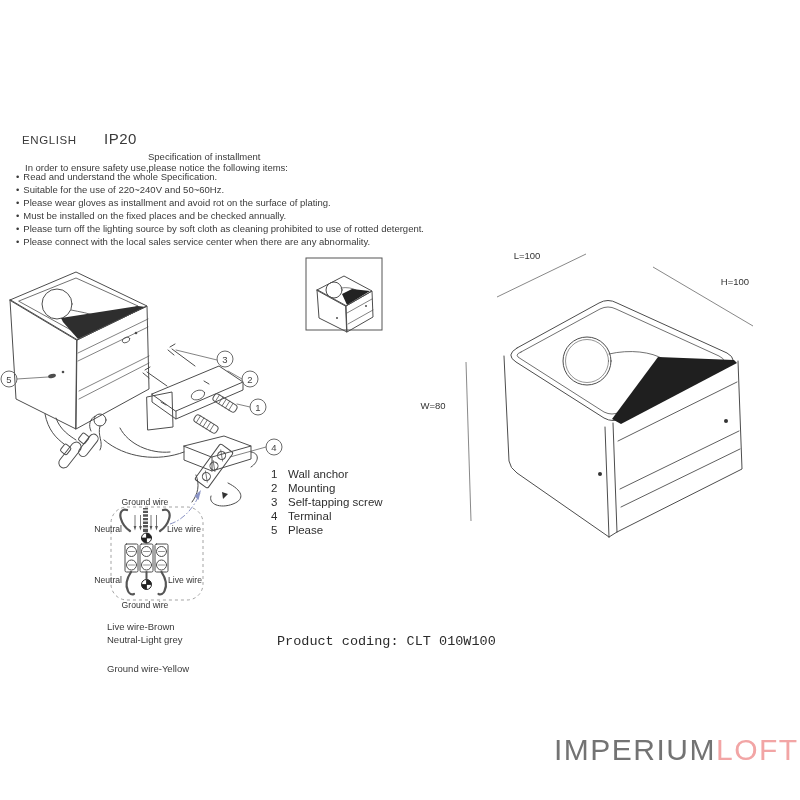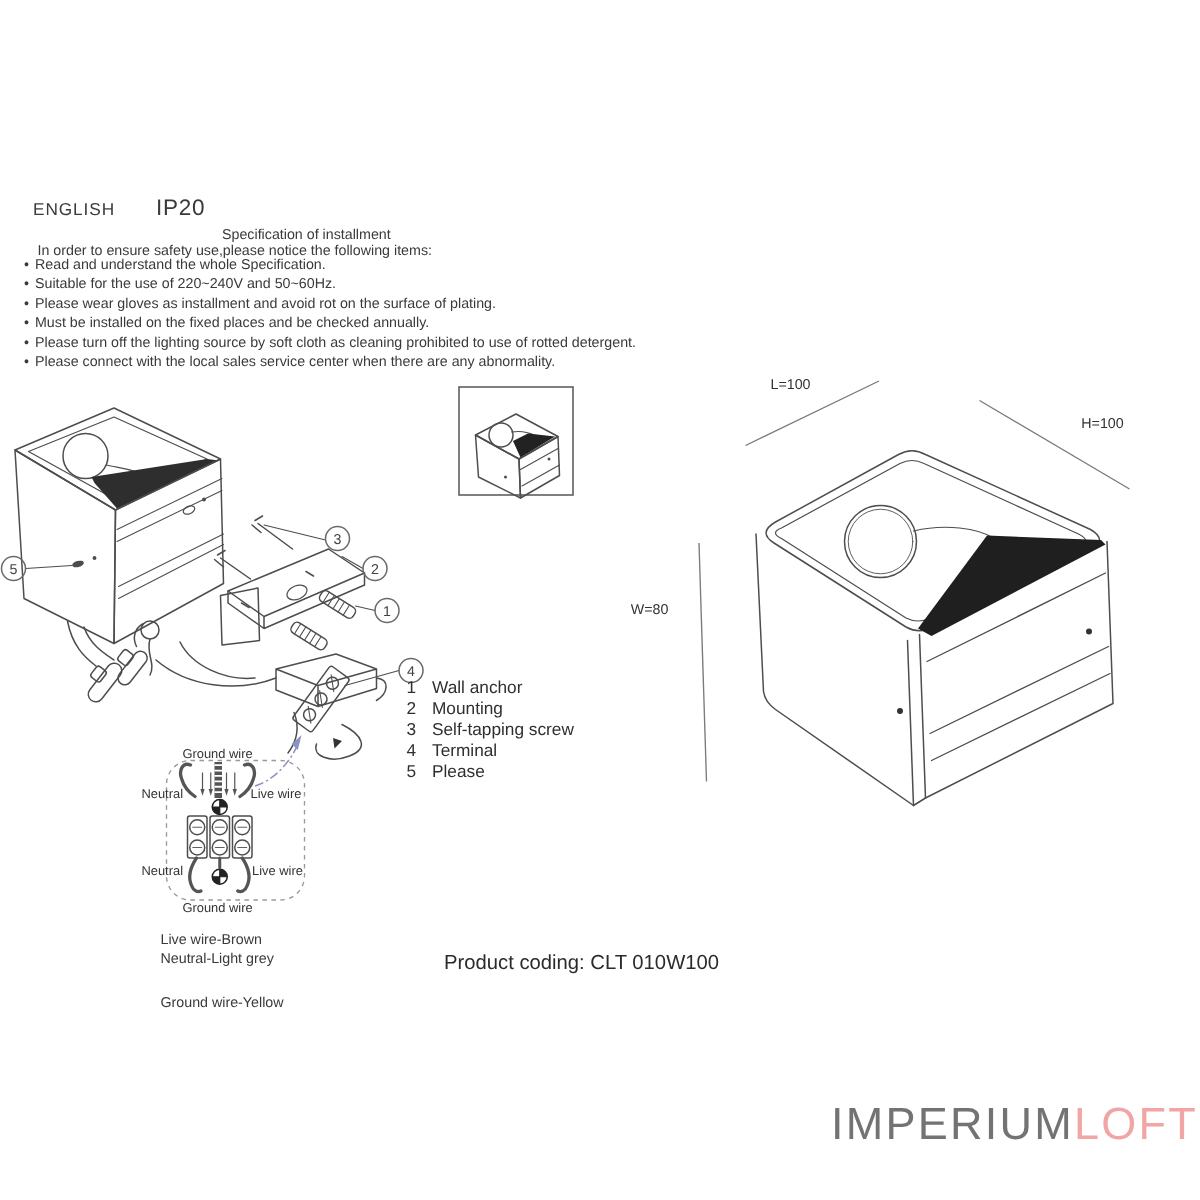--- a/index.html
+++ b/index.html
@@ -9,27 +9,27 @@
     font-family:"Liberation Sans", sans-serif; color:#333; overflow:hidden;
   }
   .abs { position:absolute; white-space:nowrap; }
   .lang   { left:22px;  top:134px; font-size:11.5px; font-weight:normal; letter-spacing:.6px; color:#3a3a3a; }
   .ip     { left:104px; top:130px; font-size:15px; color:#3a3a3a; letter-spacing:.5px; }
   .spec-title { left:148px; top:151px; font-size:9.5px; color:#3a3a3a; }
   .spec-intro { left:25px;  top:162px; font-size:9.5px; color:#3a3a3a; }
   .spec-list  { left:16px;  top:170px; font-size:9.5px; color:#3a3a3a; }
   .spec-item  { line-height:13px; white-space:nowrap; }
   .bullet { margin-right:4px; }
-  .parts { left:271px; top:452px; font-size:11.5px; color:#2f2f2f; }
+  .parts { left:271px; top:467px; font-size:11.5px; color:#2f2f2f; }
   .part-row { line-height:14px; white-space:nowrap; }
   .pn { display:inline-block; width:17px; }
   .wire-legend { left:107px; top:620px; font-size:9.5px; color:#3a3a3a; }
   .wire-legend div { line-height:13px; white-space:nowrap; }
   .wire-legend div:nth-child(3) { margin-top:16px; }
-  .product-coding { left:296px; top:634px; font-size:13.5px; color:#2b2b2b; }
+  .product-coding { left:277px; top:634px; font-size:13.5px; color:#2b2b2b;font-family:Liberation Mono, monospace; }
   .brand { left:537px; top:733px; font-size:30px; letter-spacing:1.5px; }
   .brand-1 { color:#737373;margin-left:17px; }
   .brand-2 { color:#f2a5a5; }
   svg { position:absolute; overflow:visible; }
   svg text { font-family:"Liberation Sans", sans-serif; }
   .ln  { stroke:#4d4d4d; fill:none; stroke-width:1; stroke-linecap:round; stroke-linejoin:round; }
   .thin{ stroke:#4d4d4d; fill:none; stroke-width:.7; stroke-linecap:round; }
   .dim { stroke:#7a7a7a; fill:none; stroke-width:.9; }
   .dimtext { font-size:9.5px; fill:#333; }
   .callout-circle { stroke:#6a6a6a; fill:none; stroke-width:1; }

